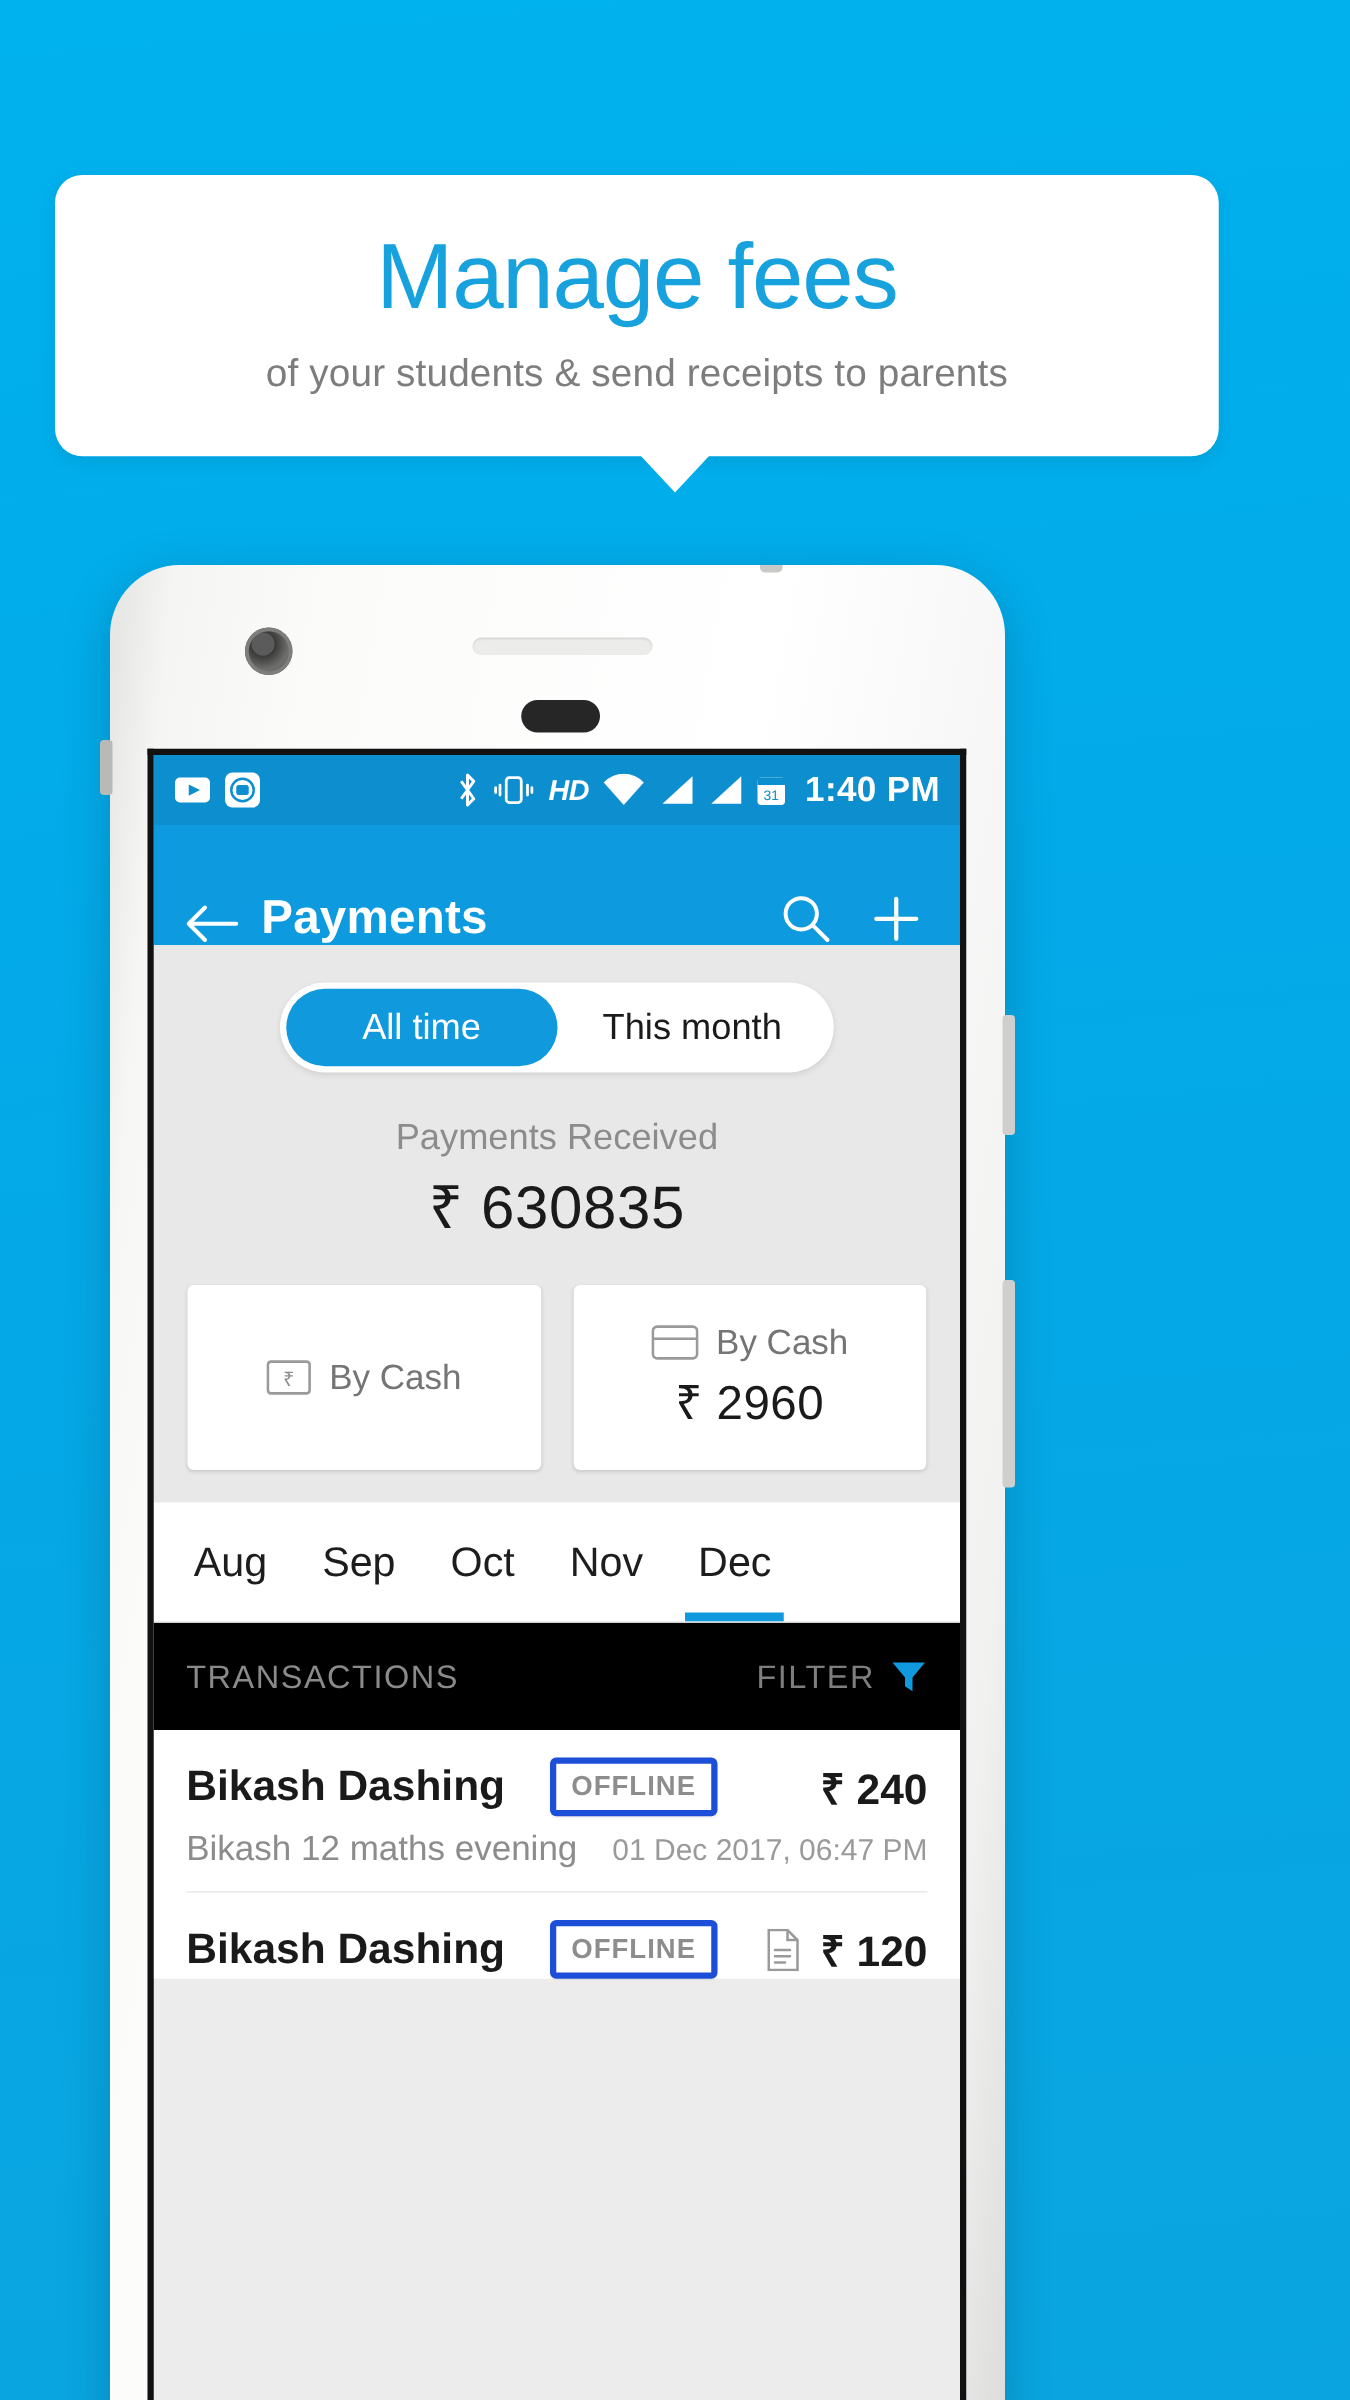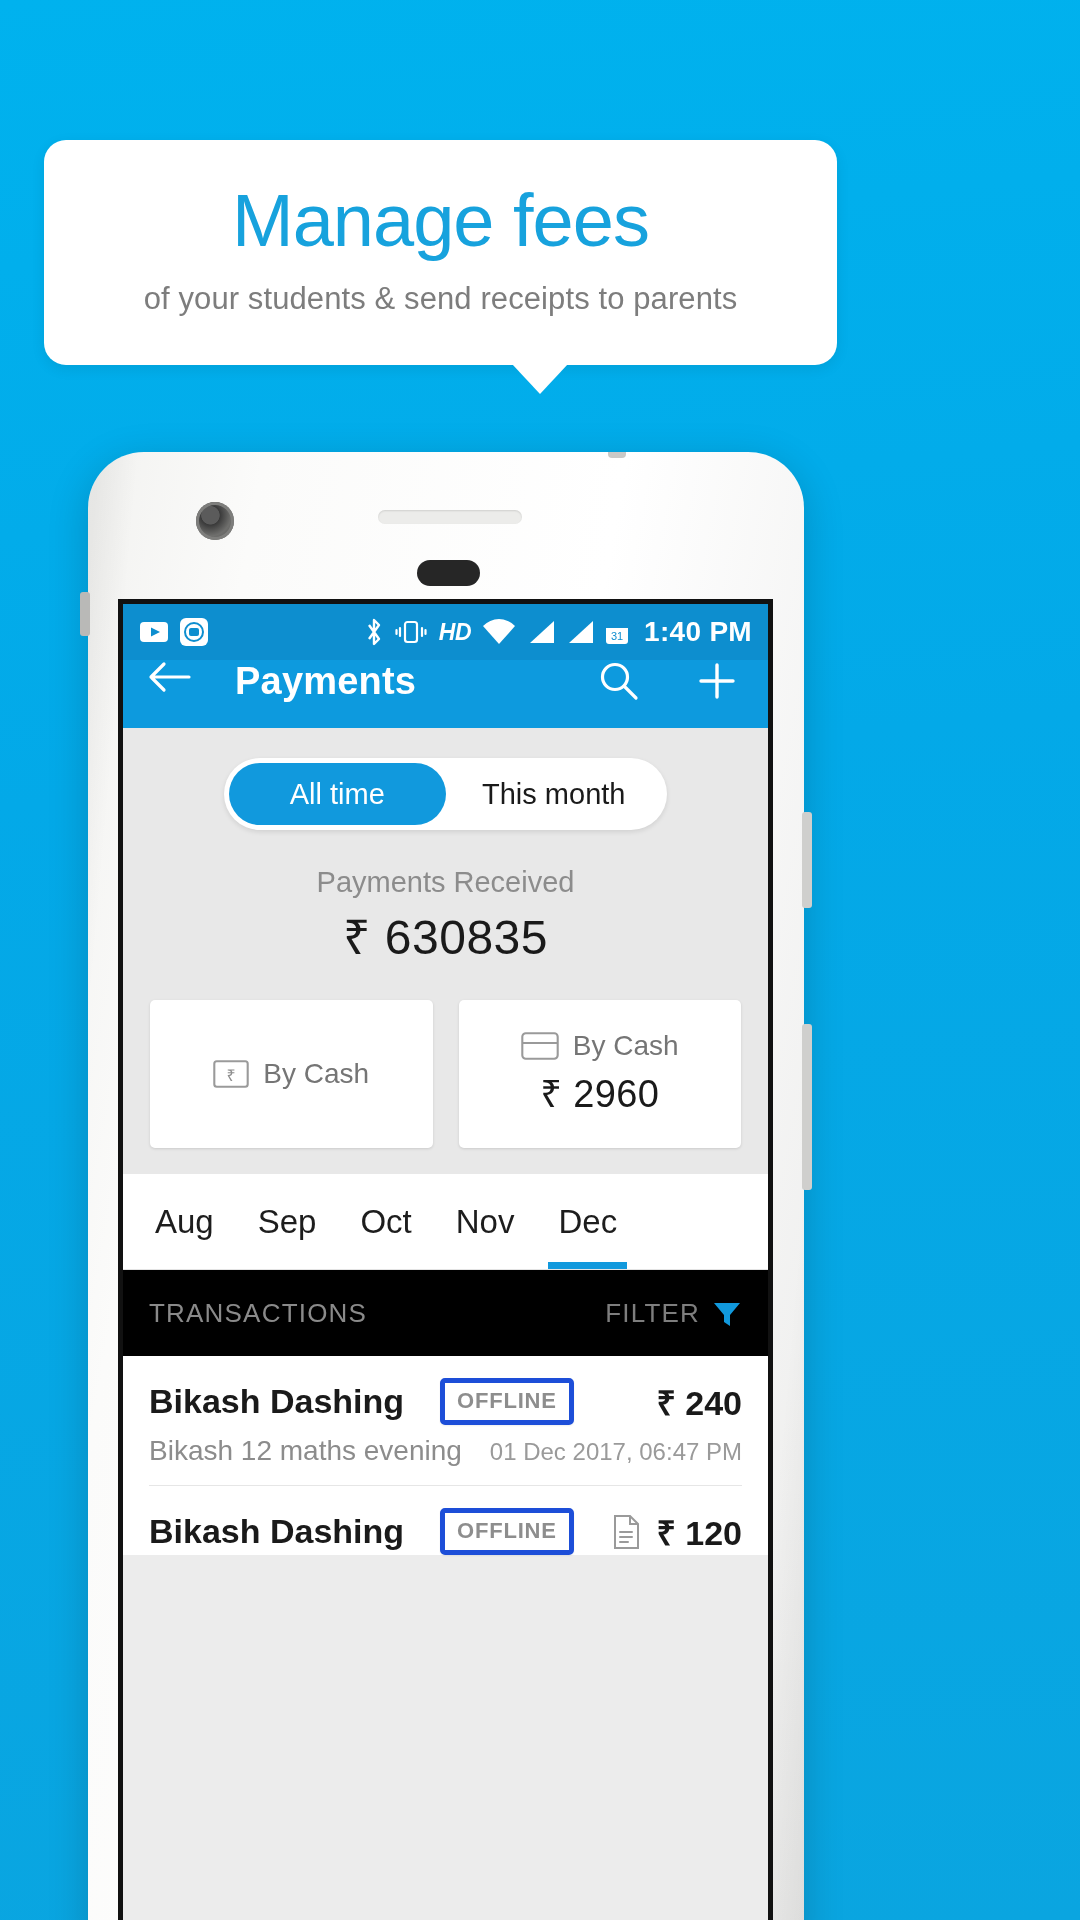--- a/index.html
+++ b/index.html
@@ -5,21 +5,21 @@
   * { margin:0; padding:0; box-sizing:border-box; }
   html,body { width:1080px; height:1920px; overflow:hidden; }
   body {
     font-family:"Liberation Sans", sans-serif;
     background: linear-gradient(175deg,#00b2ee 0%, #03a9e8 40%, #0aa5e0 100%);
     position:relative;
   }
 
   
   .bubble{
-    position:absolute; left:44px; top:140px; width:793px; height:225px;
+    position:absolute; left:44px; top:140px; width:931px; height:225px;
     background:#fff; border-radius:22px;
     box-shadow:0 4px 14px rgba(0,0,0,.08);
     display:flex; flex-direction:column; align-items:center; justify-content:center;
   }
   .bubble-title{
     color:#17a2dd; font-size:74px; font-weight:400; letter-spacing:-1px;
     line-height:1.05; margin-top:-6px;
   }
   .bubble-sub{
     color:#7d7d7d; font-size:31px; font-weight:400; margin-top:22px; letter-spacing:.1px;
@@ -81,21 +81,21 @@
     padding:0 16px; color:#fff;
   }
   .sb-left{ display:flex; align-items:center; gap:10px; }
   .sb-right{ margin-left:auto; display:flex; align-items:center; gap:11px; }
   .sb-time{ font-size:28px; font-weight:700; letter-spacing:.3px; margin-left:4px; }
   .ico{ display:inline-flex; align-items:center; justify-content:center; }
   .hd{ font-size:23px; font-weight:700; font-style:italic; letter-spacing:-.5px; }
 
   
   .toolbar{
-    height:68px; background:#0d9ade; display:flex; align-items:flex-start; padding:0 24px; gap:26px;
+    height:96px; background:#0d9ade; display:flex; align-items:flex-end; padding:0 24px; 
   }
   .tb-title{ color:#fff; font-size:38px; font-weight:700; letter-spacing:.2px; margin-left:18px; }
   .tb-spacer{ flex:1; }
 
   
   .summary{ background:#e8e8e8; padding:30px 0 26px; }
   .segmented{
     width:443px; height:72px; margin:0 auto; background:#fff; border-radius:40px;
     display:flex; align-items:center; box-shadow:0 2px 5px rgba(0,0,0,.10); padding:5px;
   }
@@ -129,21 +129,21 @@
   }
   .month.active::after{
     content:""; position:absolute; left:8px; right:8px; bottom:0; height:7px; background:#1199dd;
   }
 
   
   .tx-head{
     background:#000000; height:86px; display:flex; align-items:center;
     padding:0 26px; color:#8a8a8a; font-size:26px; letter-spacing:1.2px;
   }
-  .tx-filter{ margin-left:auto; display:flex; align-items:flex-end; gap:12px; color:#7e7e7e; }
+  .tx-filter{ margin-left:auto; display:flex; align-items:center; gap:12px; color:#7e7e7e; }
 
   
   .tx-list{ background:#fff; }
   .tx-row{ padding:22px 26px 0; }
   .tx-row-top{ display:flex; align-items:center; gap:36px;font-weight:bold; }
   .tx-name{ font-size:34px; color:#1a1a1a; }
   .badge{
     border:5px solid #1d4ed8; border-radius:5px; background:#fff; color:#8d8d8d;
     font-size:22px; padding:5px 12px 6px; letter-spacing:.8px;
     box-shadow:0 1px 2px rgba(0,0,0,.07);

